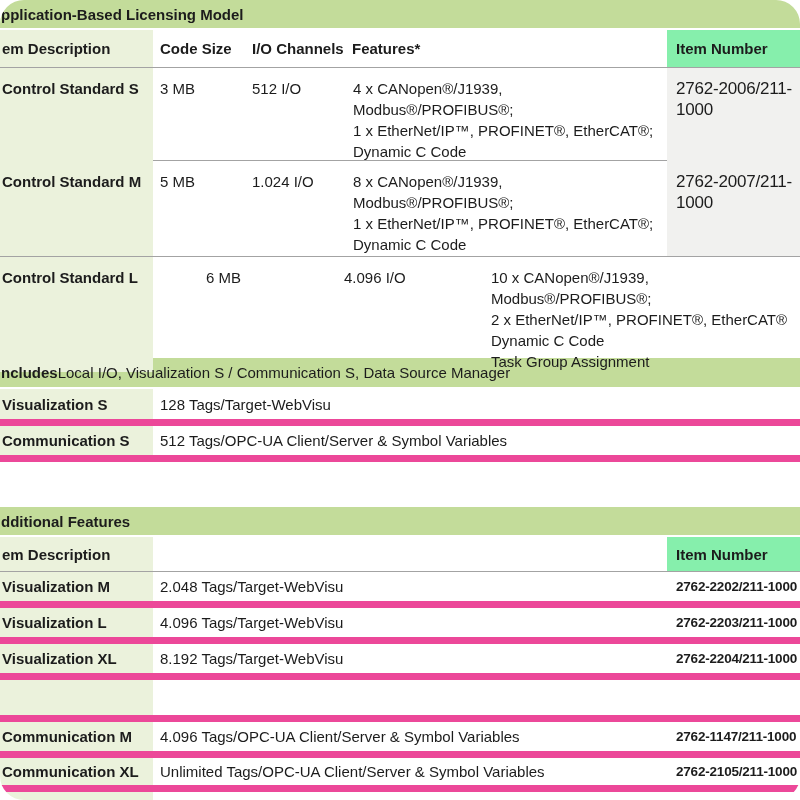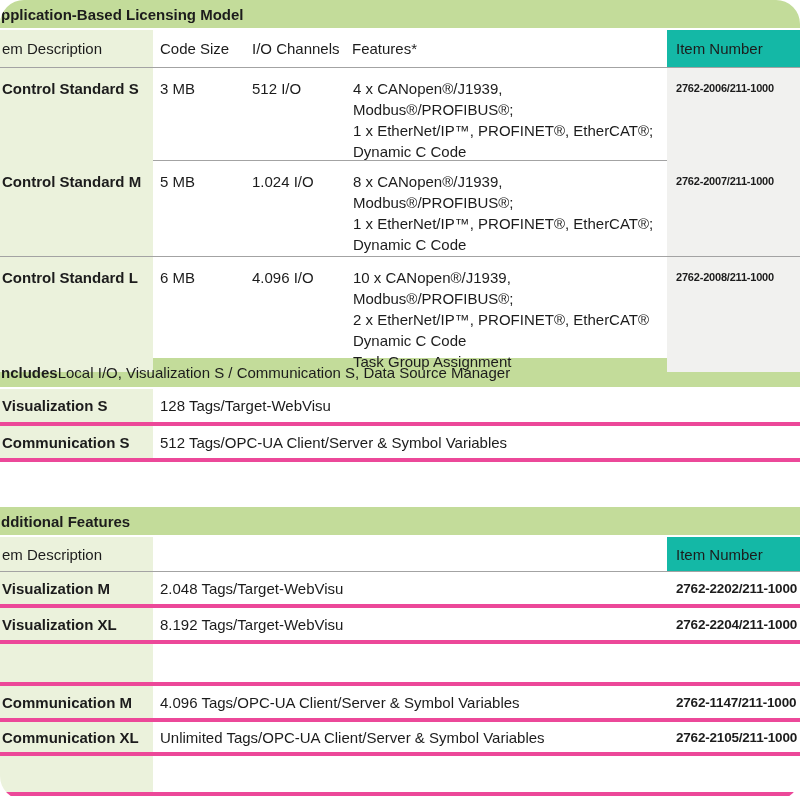--- a/index.html
+++ b/index.html
@@ -26,41 +26,41 @@
     display:grid;grid-template-columns:153px 92px 100px 316px 6px 1fr;
     box-sizing:border-box;
   }
   
   .t2row{
     display:grid;grid-template-columns:153px 508px 6px 1fr;
     box-sizing:border-box;
   }
   .hdr{height:38px;border-bottom:1px solid #a3a3a3;}
   .hdr2{height:35px;border-bottom:1px solid #a3a3a3;}
-  .hdr .cell,.hdr2 .cell{display:flex;align-items:center;font-weight:normal;}
+  .hdr .cell,.hdr2 .cell{display:flex;align-items:center;font-weight:bold;}
 
   .cell{padding-left:7px;box-sizing:border-box;}
   .cell.c1{background:#ebf2dc;padding-left:2px;}
   .cell.item{padding-left:9px;}
-  .hdr .cell.item,.hdr2 .cell.item{background:#14b8a6;}
+  .hdr .cell.item,.hdr2 .cell.item{background:#86efac;}
   .row .cell.item{background:#f1f1ef;}
 
   .row{border-bottom:1px solid #a3a3a3;}
-  .row.noline{border-bottom:none;}
+  .row.noline{border-bottom:none;gap:46px;}
   .row .cell{padding-top:10px;line-height:21px;}
   .row .cell.c1{font-weight:bold;}
   .row .cell.feat{white-space:pre-line;padding-left:8px;}
-  .row .cell.itemnum{font-weight:bold;font-size:11px;letter-spacing:-0.2px;line-height:21px;}
+  .row .cell.itemnum{font-weight:normal;font-size:17px;letter-spacing:-0.2px;line-height:21px;}
 
   .r1{height:93px;}
   .r2{height:96px;}
   .r3{height:99px;}
 
   
-  .crow{border-bottom:4px solid #ec4899;}
+  .crow{border-bottom:7px solid #ec4899;}
   .crow .cell{display:flex;align-items:center;}
   .crow .cell.c1{font-weight:bold;}
   .crow .cell.itemnum{font-weight:bold;font-size:13.5px;letter-spacing:-0.2px;}
   .h37{height:37px;}
   .h36{height:36px;}
   .h42{height:42px;}
   .h34{height:34px;text-align:center;}
   .h40{height:40px;}
 </style>
 </head>
@@ -151,20 +151,26 @@
     <div class="cell item">Item Number</div>
   </div>
 
   <div class="t2row crow h36">
     <div class="cell c1">Visualization M</div>
     <div class="cell">2.048 Tags/Target-WebVisu</div>
     <div></div>
     <div class="cell item itemnum">2762-2202/211-1000</div>
   </div>
 
+  <div class="t2row crow h36">
+    <div class="cell c1">Visualization L</div>
+    <div class="cell">4.096 Tags/Target-WebVisu</div>
+    <div></div>
+    <div class="cell item itemnum">2762-2203/211-1000</div>
+  </div>
 
   <div class="t2row crow h36">
     <div class="cell c1">Visualization XL</div>
     <div class="cell">8.192 Tags/Target-WebVisu</div>
     <div></div>
     <div class="cell item itemnum">2762-2204/211-1000</div>
   </div>
 
   <div class="t2row crow h42">
     <div class="cell c1"></div>

